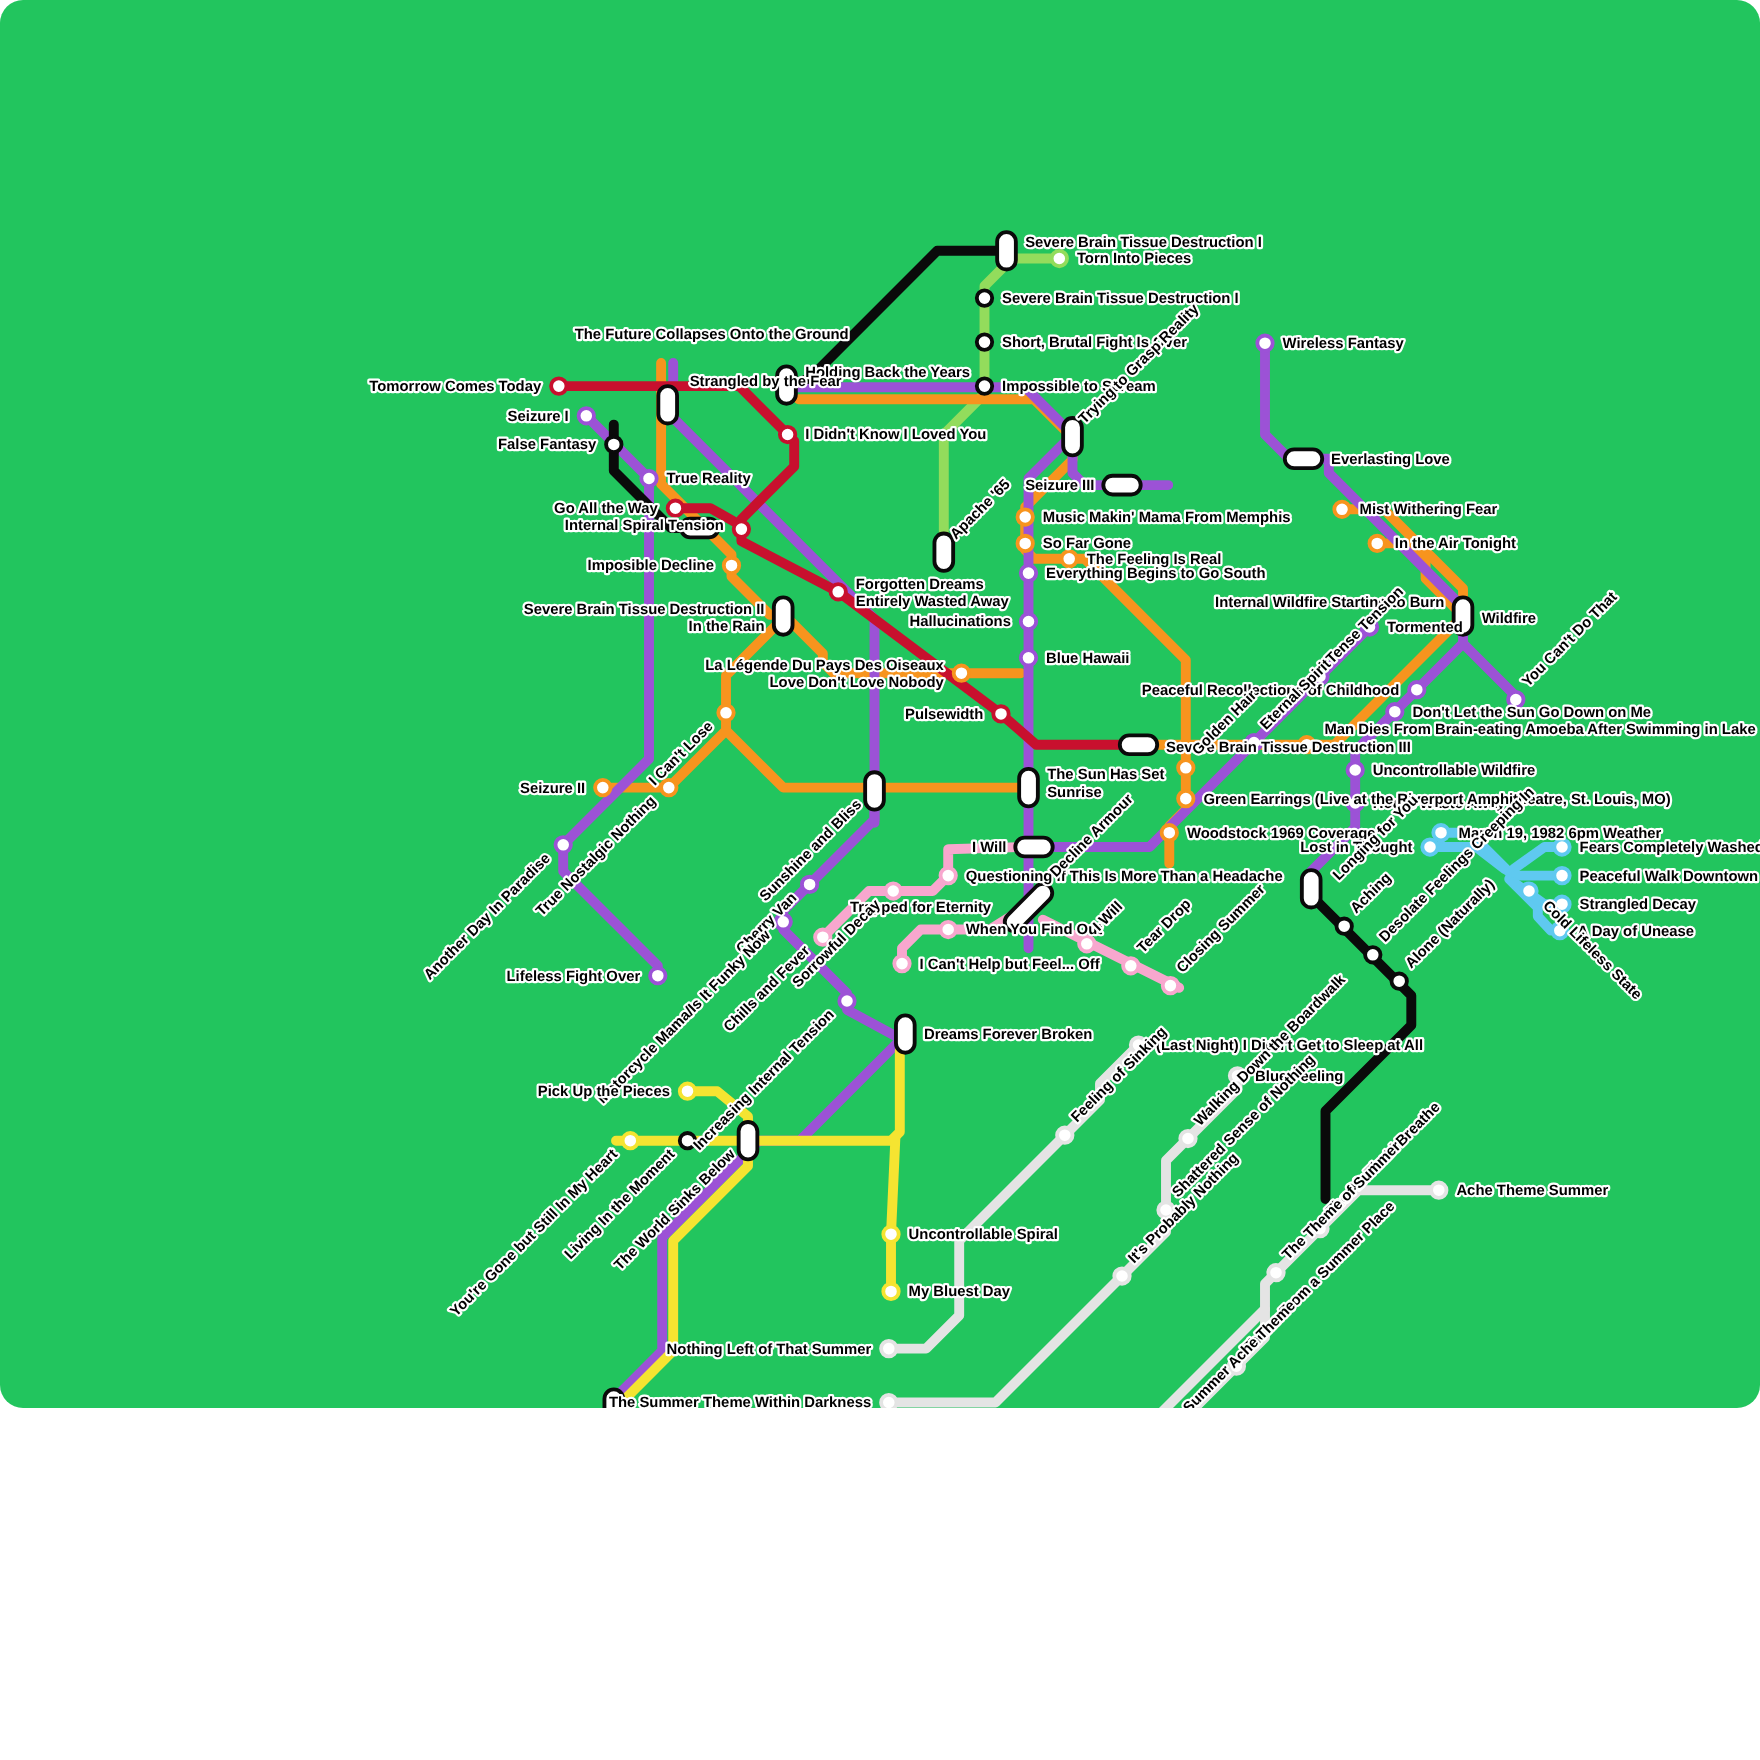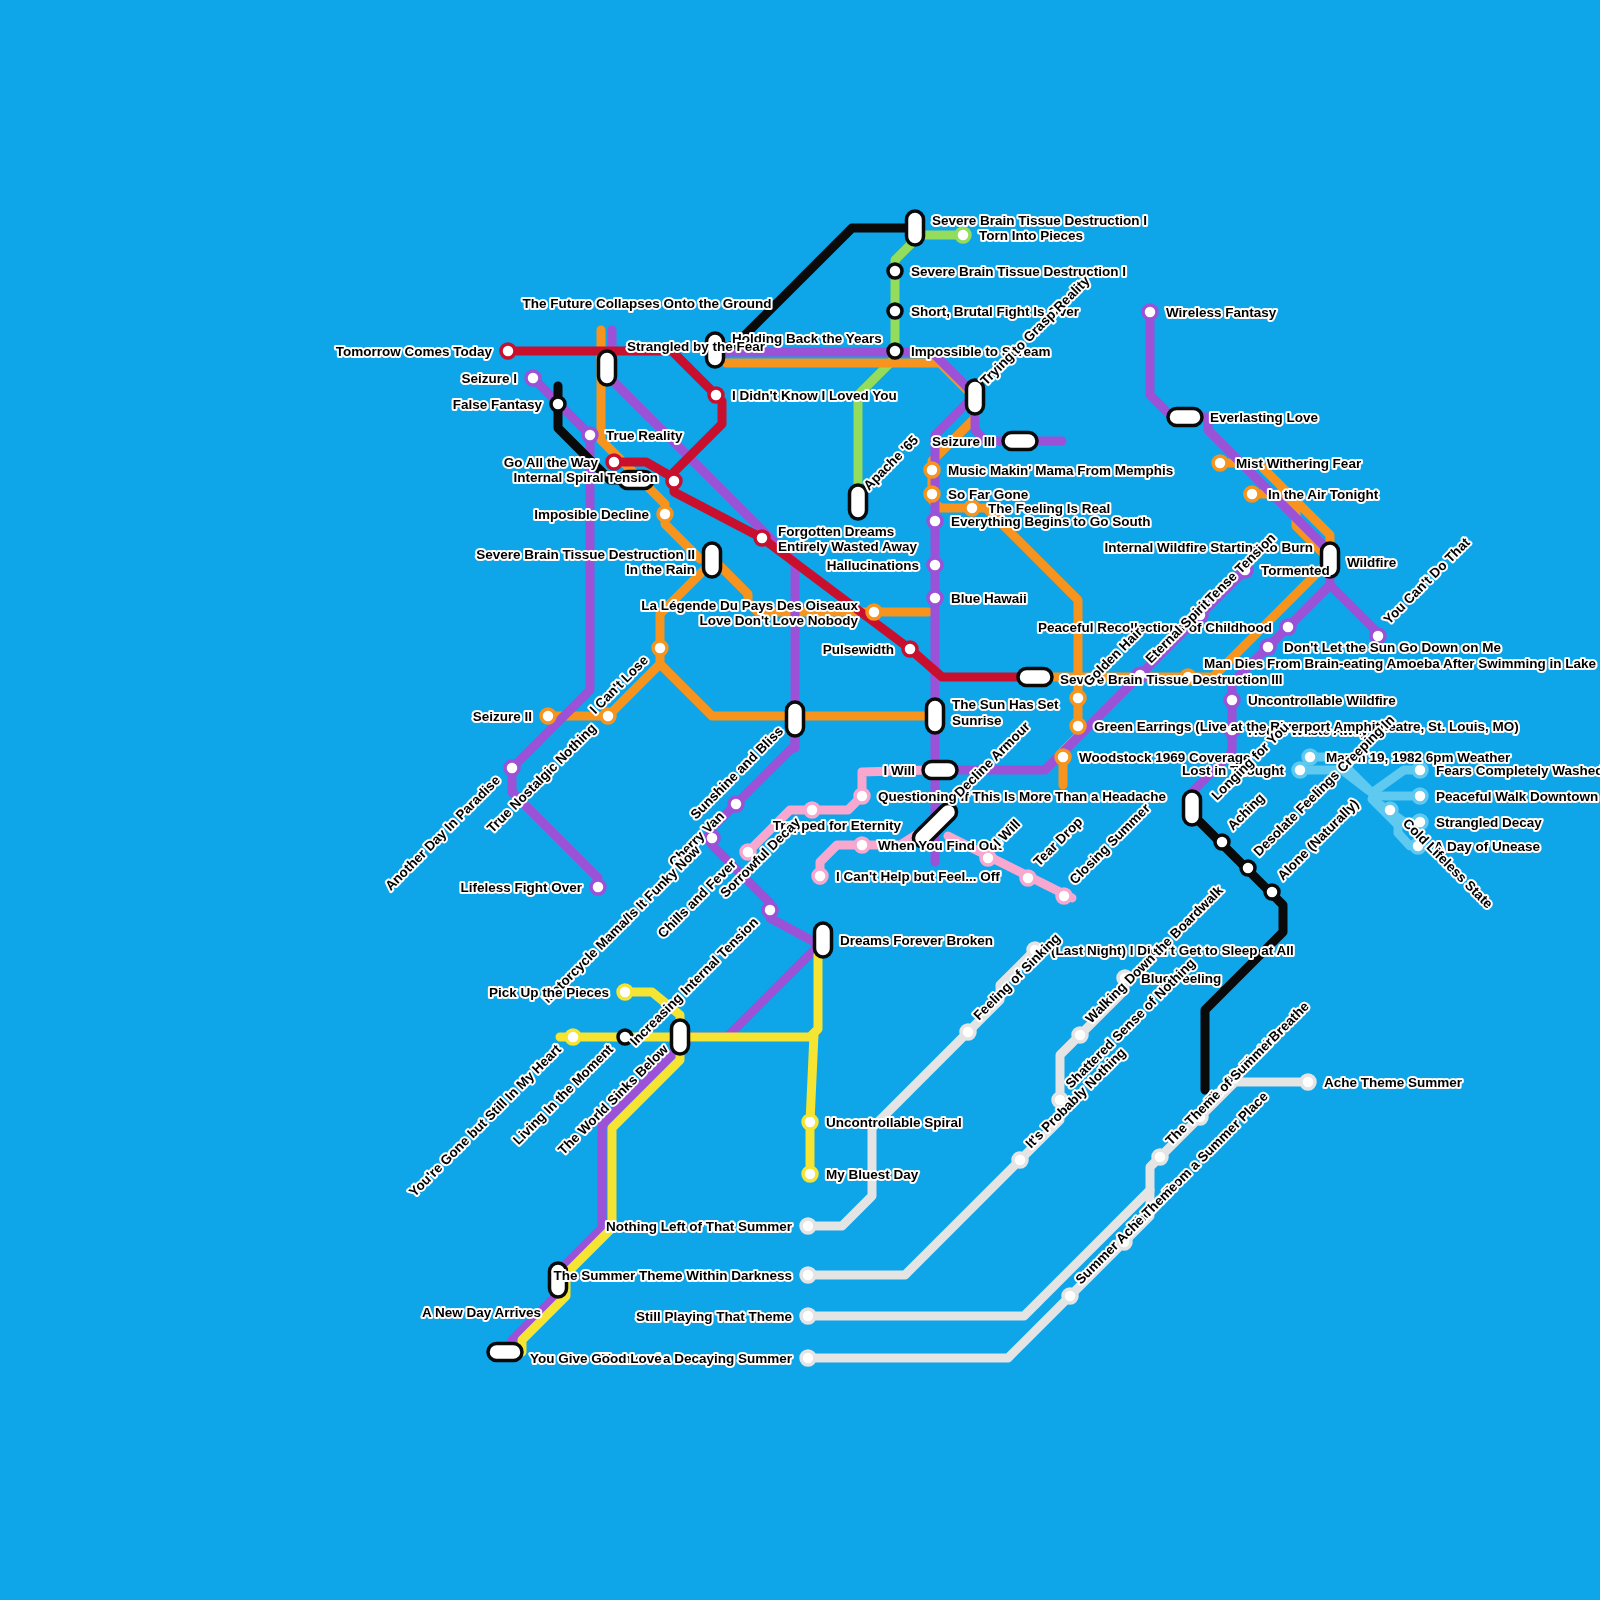--- a/index.html
+++ b/index.html
@@ -1,16 +1,16 @@
 <!DOCTYPE html>
 <html><head>
 <meta charset="utf-8">
 <style>
   html,body{margin:0;padding:0;background:#ffffff;}
-  #stage{width:1600px;height:1600px;position:relative;background:#0ea5e9;overflow:hidden;}
+  #stage{width:1600px;height:1280px;position:relative;background:#22c55e;overflow:hidden;border-radius:21px;}
   svg{position:absolute;left:0;top:0;}
   text{font-family:"Liberation Sans","DejaVu Sans",sans-serif;font-weight:bold;font-size:13.5px;fill:#000;
        paint-order:stroke;stroke:#ffffff;stroke-width:4px;stroke-linejoin:round;}
 </style>
 </head>
 <body>
 
 <div id="stage">
   <svg id="map-svg" xmlns="http://www.w3.org/2000/svg" width="1600" height="1600" viewBox="0 0 1600 1600">
       <polyline points="1035,950 1000,985 1000,1000 872,1128 872,1196 842,1226 808,1226" fill="none" stroke="#e4e4e4" stroke-width="9" stroke-linecap="round" stroke-linejoin="round"></polyline>

